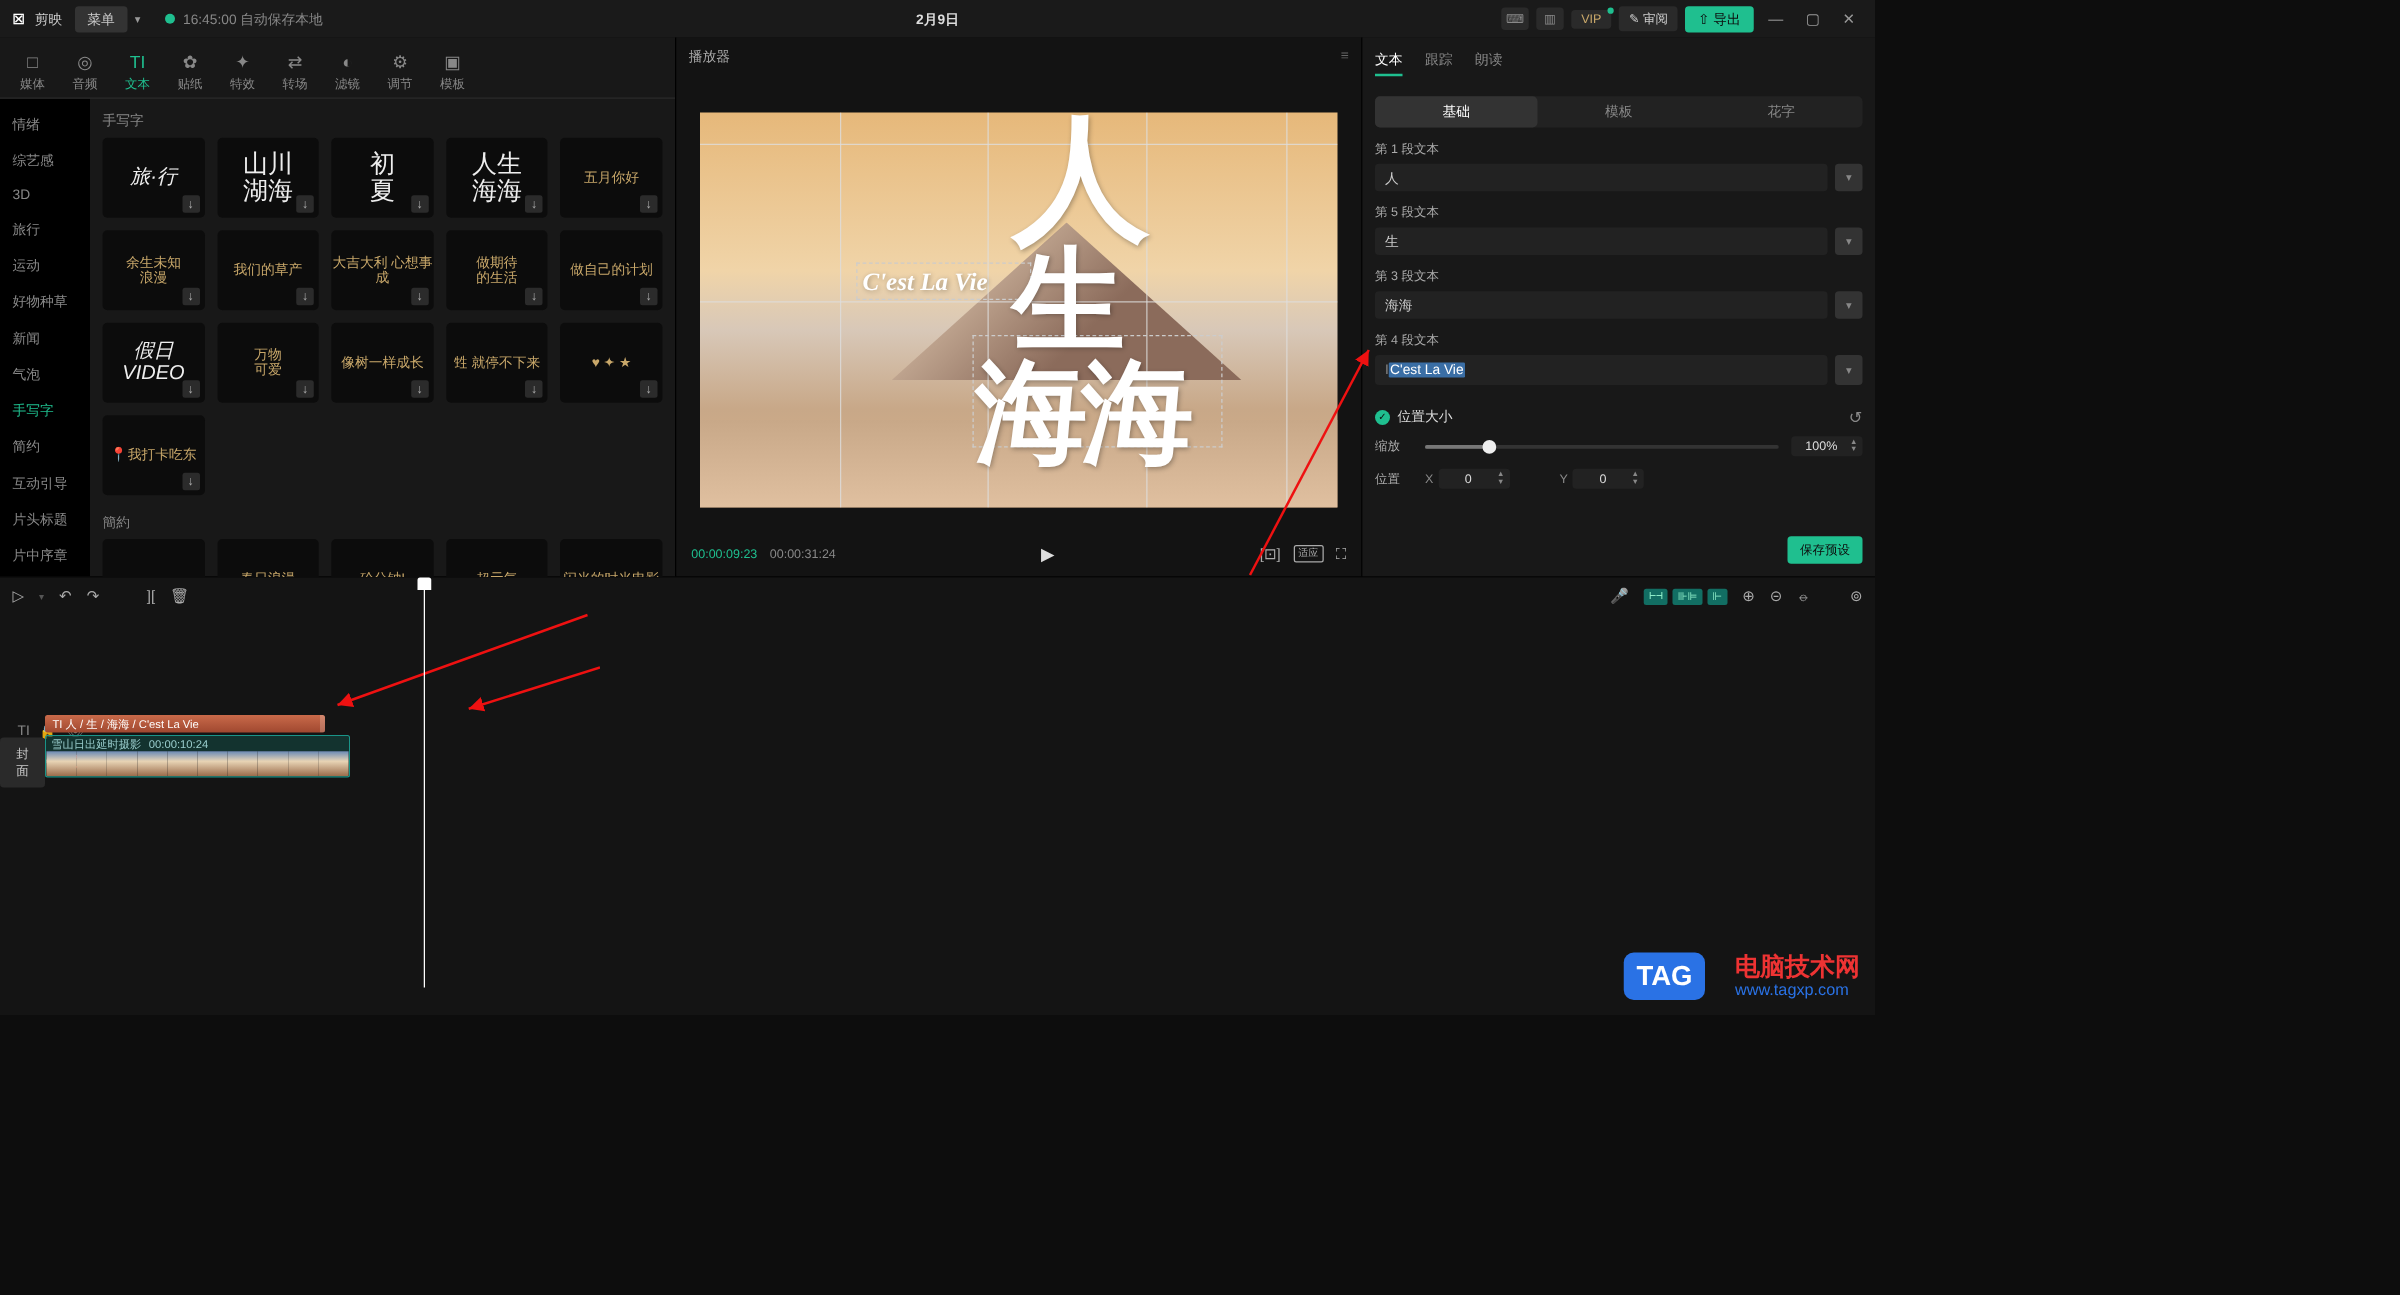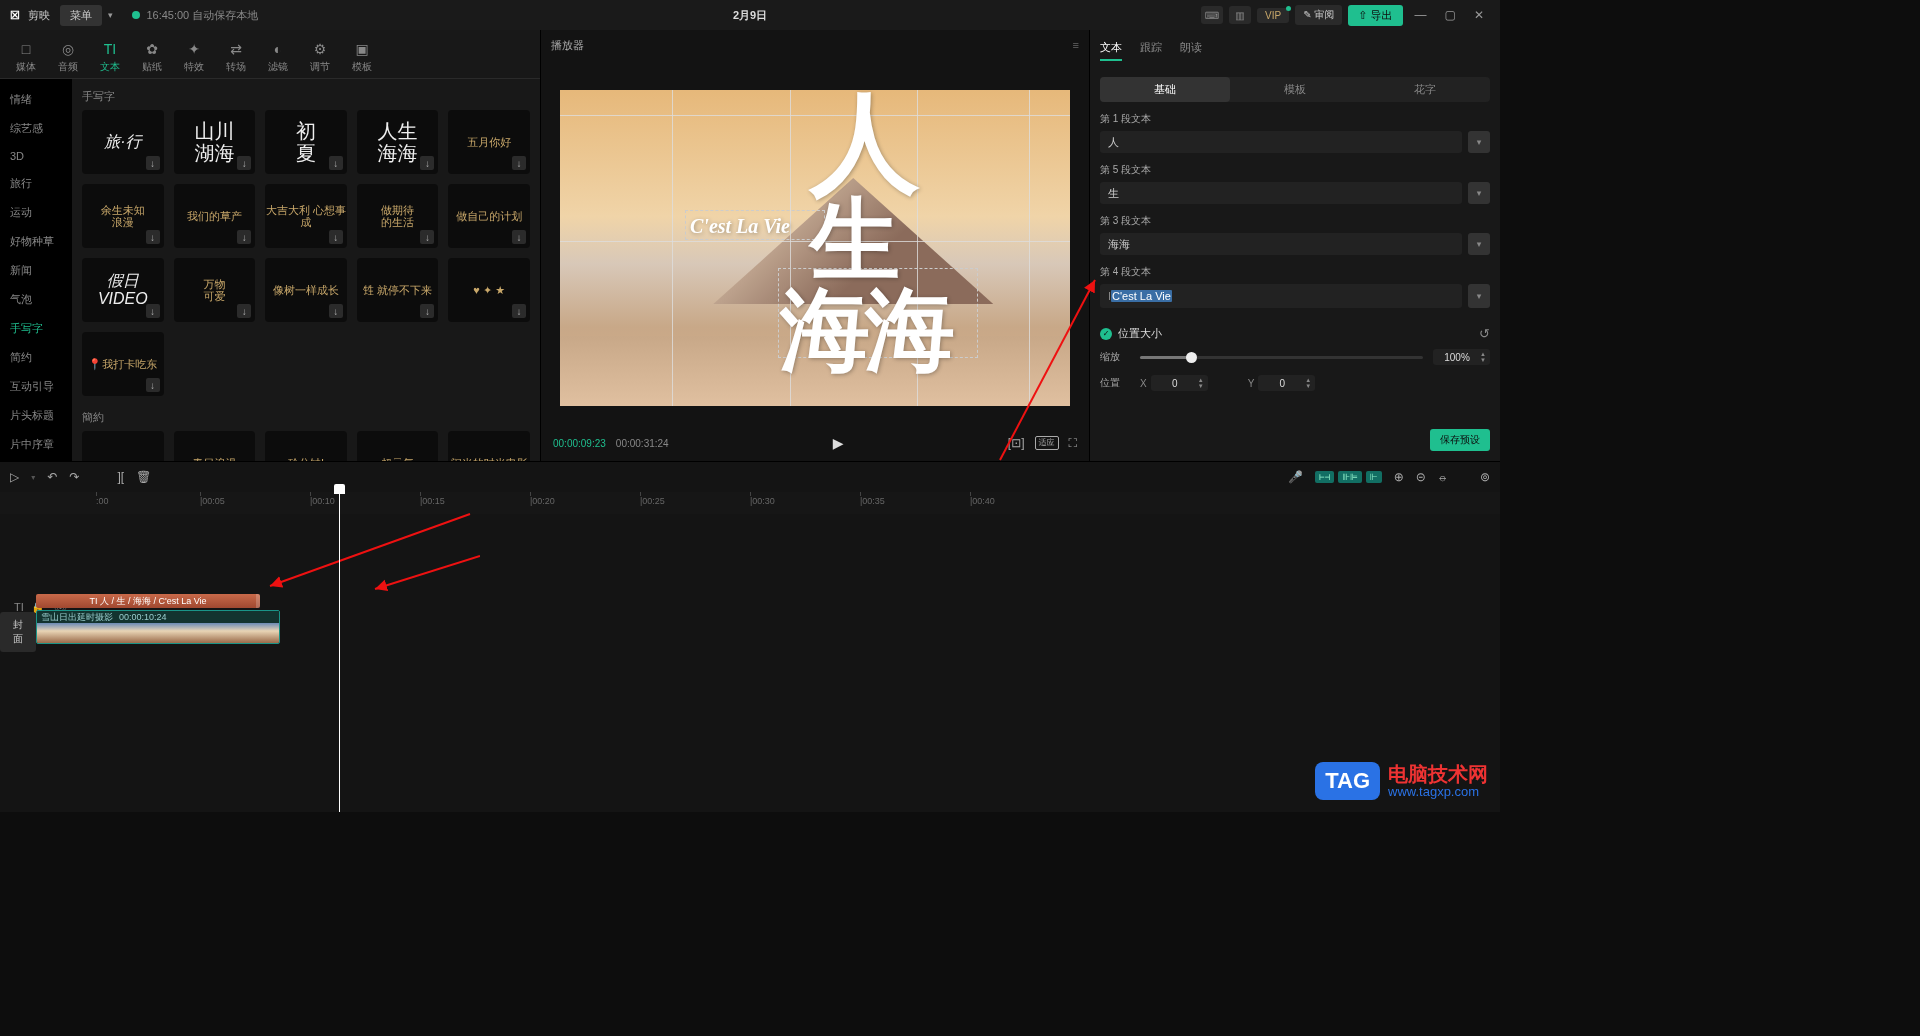--- a/index.html
+++ b/index.html
@@ -102,35 +102,35 @@
 .tl-tools .ic{cursor:pointer;}
 .tl-tools .grp{display:flex;gap:4px;}
 .tl-tools .tg{background:#126e63;color:#8decc8;font-size:9px;padding:1px 4px;border-radius:2px;font-family:monospace;}
 .tl-ruler{height:22px;position:relative;background:#161616;font-size:9px;color:#666;}
 .tl-ruler .tick{position:absolute;top:4px;}
 .tl-ruler .tick::before{content:'';position:absolute;top:-4px;left:0;width:1px;height:4px;background:#444;}
 .tl-body{flex:1;position:relative;padding:0 0 0 96px;}
 .track-head{position:absolute;left:0;width:96px;display:flex;align-items:center;gap:8px;padding-left:14px;font-size:11px;color:#888;height:22px;}
 .track-head .ti{font-size:11px;cursor:pointer;}
 .tl-clip{position:absolute;height:34px;border-radius:2px;overflow:hidden;font-size:9px;}
-.text-clip{background:linear-gradient(#c96a4a,#a04830);color:#fff;padding:2px 20px;display:flex;align-items:center;justify-content:center;}
+.text-clip{background:linear-gradient(#c96a4a,#a04830);color:#fff;padding:2px 6px;display:flex;align-items:center;}
 .text-clip .edge{position:absolute;right:0;top:0;bottom:0;width:4px;background:#fff3;}
 .vid-clip{display:flex;flex-direction:column;border:1px solid #1a9488;}
 .vid-clip .vh{background:#13332f;color:#9cc;padding:1px 4px;display:flex;gap:6px;height:12px;align-items:center;}
 .vid-clip .vb{flex:1;display:flex;}
 .vid-clip .fr{flex:1;}
 .vid-clip.c1 .fr{background:linear-gradient(to bottom,#6b8bb5 0%,#e8d4b5 40%,#9a6b4a 100%);}
 .vid-clip.c2 .fr{background:repeating-linear-gradient(45deg,#e8a8c8 0,#e8a8c8 6px,#f5c8d8 6px,#f5c8d8 12px);}
 .playhead{position:absolute;top:0;bottom:0;width:1px;background:#fff;z-index:5;}
 .playhead::before{content:'';position:absolute;top:-8px;left:-5px;width:11px;height:10px;background:#fff;border-radius:2px 2px 0 0;}
 .cover-btn{position:absolute;left:96px;background:#2a2a2a;color:#ccc;font-size:10px;padding:6px 10px;border-radius:3px;cursor:pointer;}
 .tl-arrow{position:absolute;pointer-events:none;}
 
 
-.wm{position:absolute;right:12px;bottom:12px;display:flex;align-items:center;gap:8px;z-index:20;}
+.wm{position:absolute;right:12px;bottom:12px;display:flex;align-items:center;gap:24px;z-index:20;}
 .wm .tag{background:#2a72e5;color:#fff;font-weight:bold;font-size:22px;padding:6px 10px;border-radius:8px;}
 .wm .wt1{color:#e33;font-size:20px;font-weight:bold;line-height:1;}
 .wm .wt2{color:#2a72e5;font-size:13px;}
 </style>
 </head>
 <body>
 
 <div class="titlebar">
   <span class="logo">☒</span>
   <span>剪映</span>
@@ -453,31 +453,20 @@
     <div class="grp">
         <span class="tg">⊢⊣</span>
         <span class="tg">⊪⊫</span>
         <span class="tg">⊩</span>
       </div>
     <span class="ic">⊕</span>
     <span class="ic">⊝</span>
     <span class="ic">⦵</span>
     <span class="ic" style="margin-left:20px">⊚</span>
   </div>
-  <div class="tl-ruler" id="ruler">
-      <span class="tick" style="left: 96px;">:00</span>
-      <span class="tick" style="left: 200px;">|00:05</span>
-      <span class="tick" style="left: 310px;">|00:10</span>
-      <span class="tick" style="left: 420px;">|00:15</span>
-      <span class="tick" style="left: 530px;">|00:20</span>
-      <span class="tick" style="left: 640px;">|00:25</span>
-      <span class="tick" style="left: 750px;">|00:30</span>
-      <span class="tick" style="left: 860px;">|00:35</span>
-      <span class="tick" style="left: 970px;">|00:40</span>
-    </div>
   <div class="tl-body">
     <div class="playhead" style="left:339px;top:-22px;height:320px"></div>
 
     <div class="track-head" style="top:82px">
       <span>TI</span>
       <span class="ti">🔒</span>
       <span class="ti">👁</span>
     </div>
     <div class="tl-clip text-clip" style="left:36px;top:80px;width:224px;height:14px">
       <span>TI  人 / 生 / 海海 / C'est La Vie</span>

